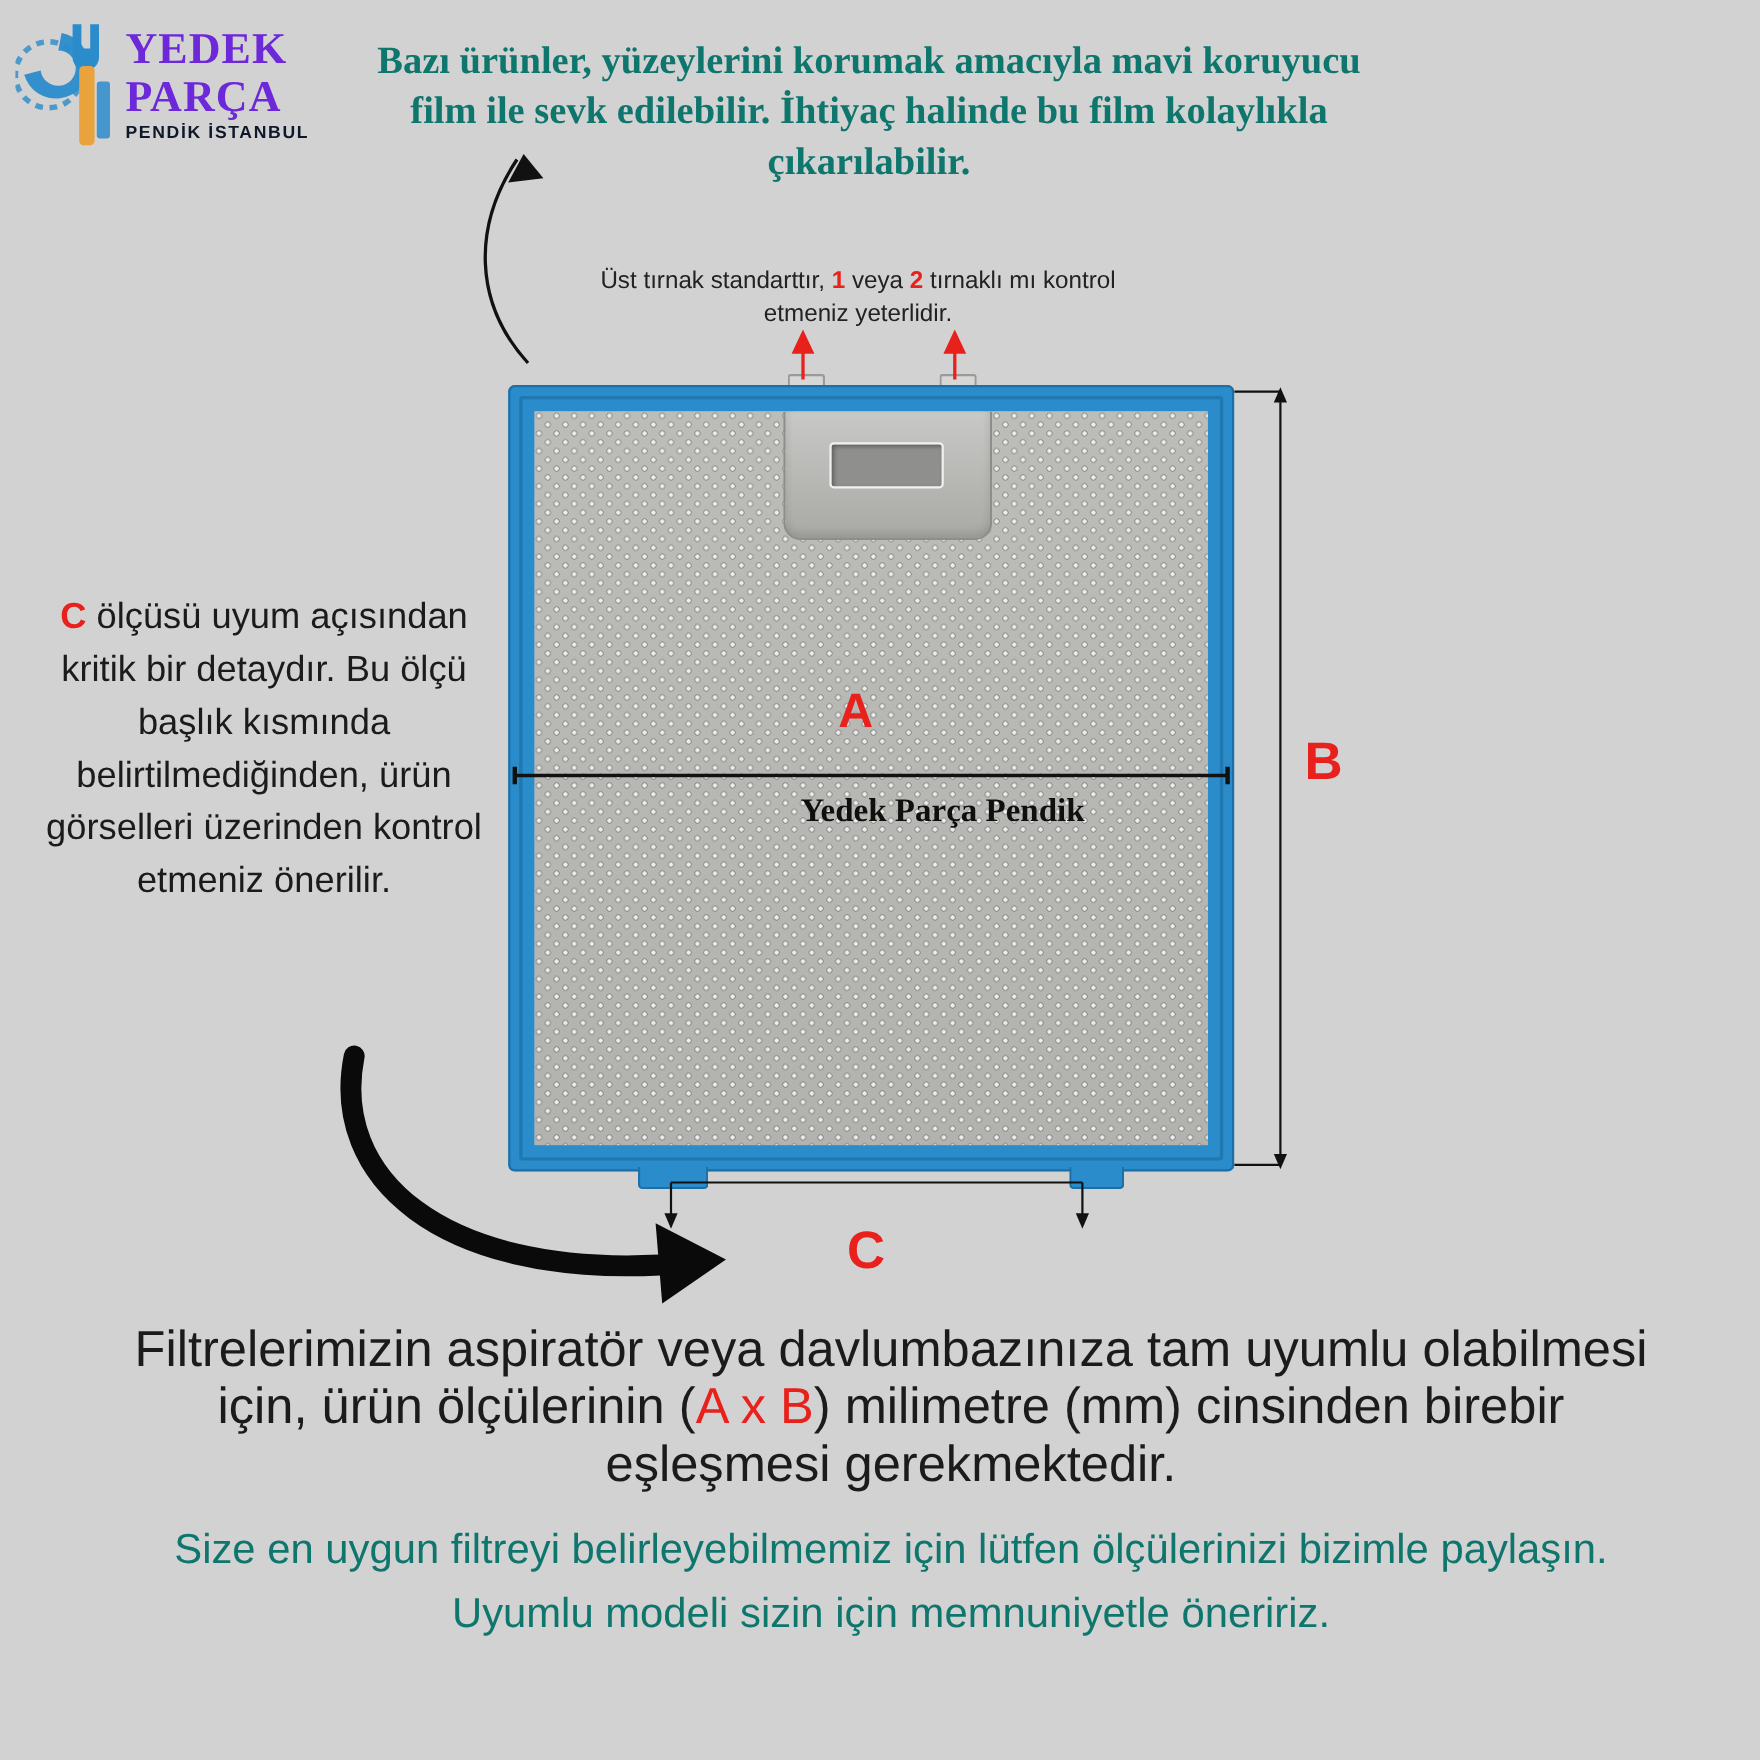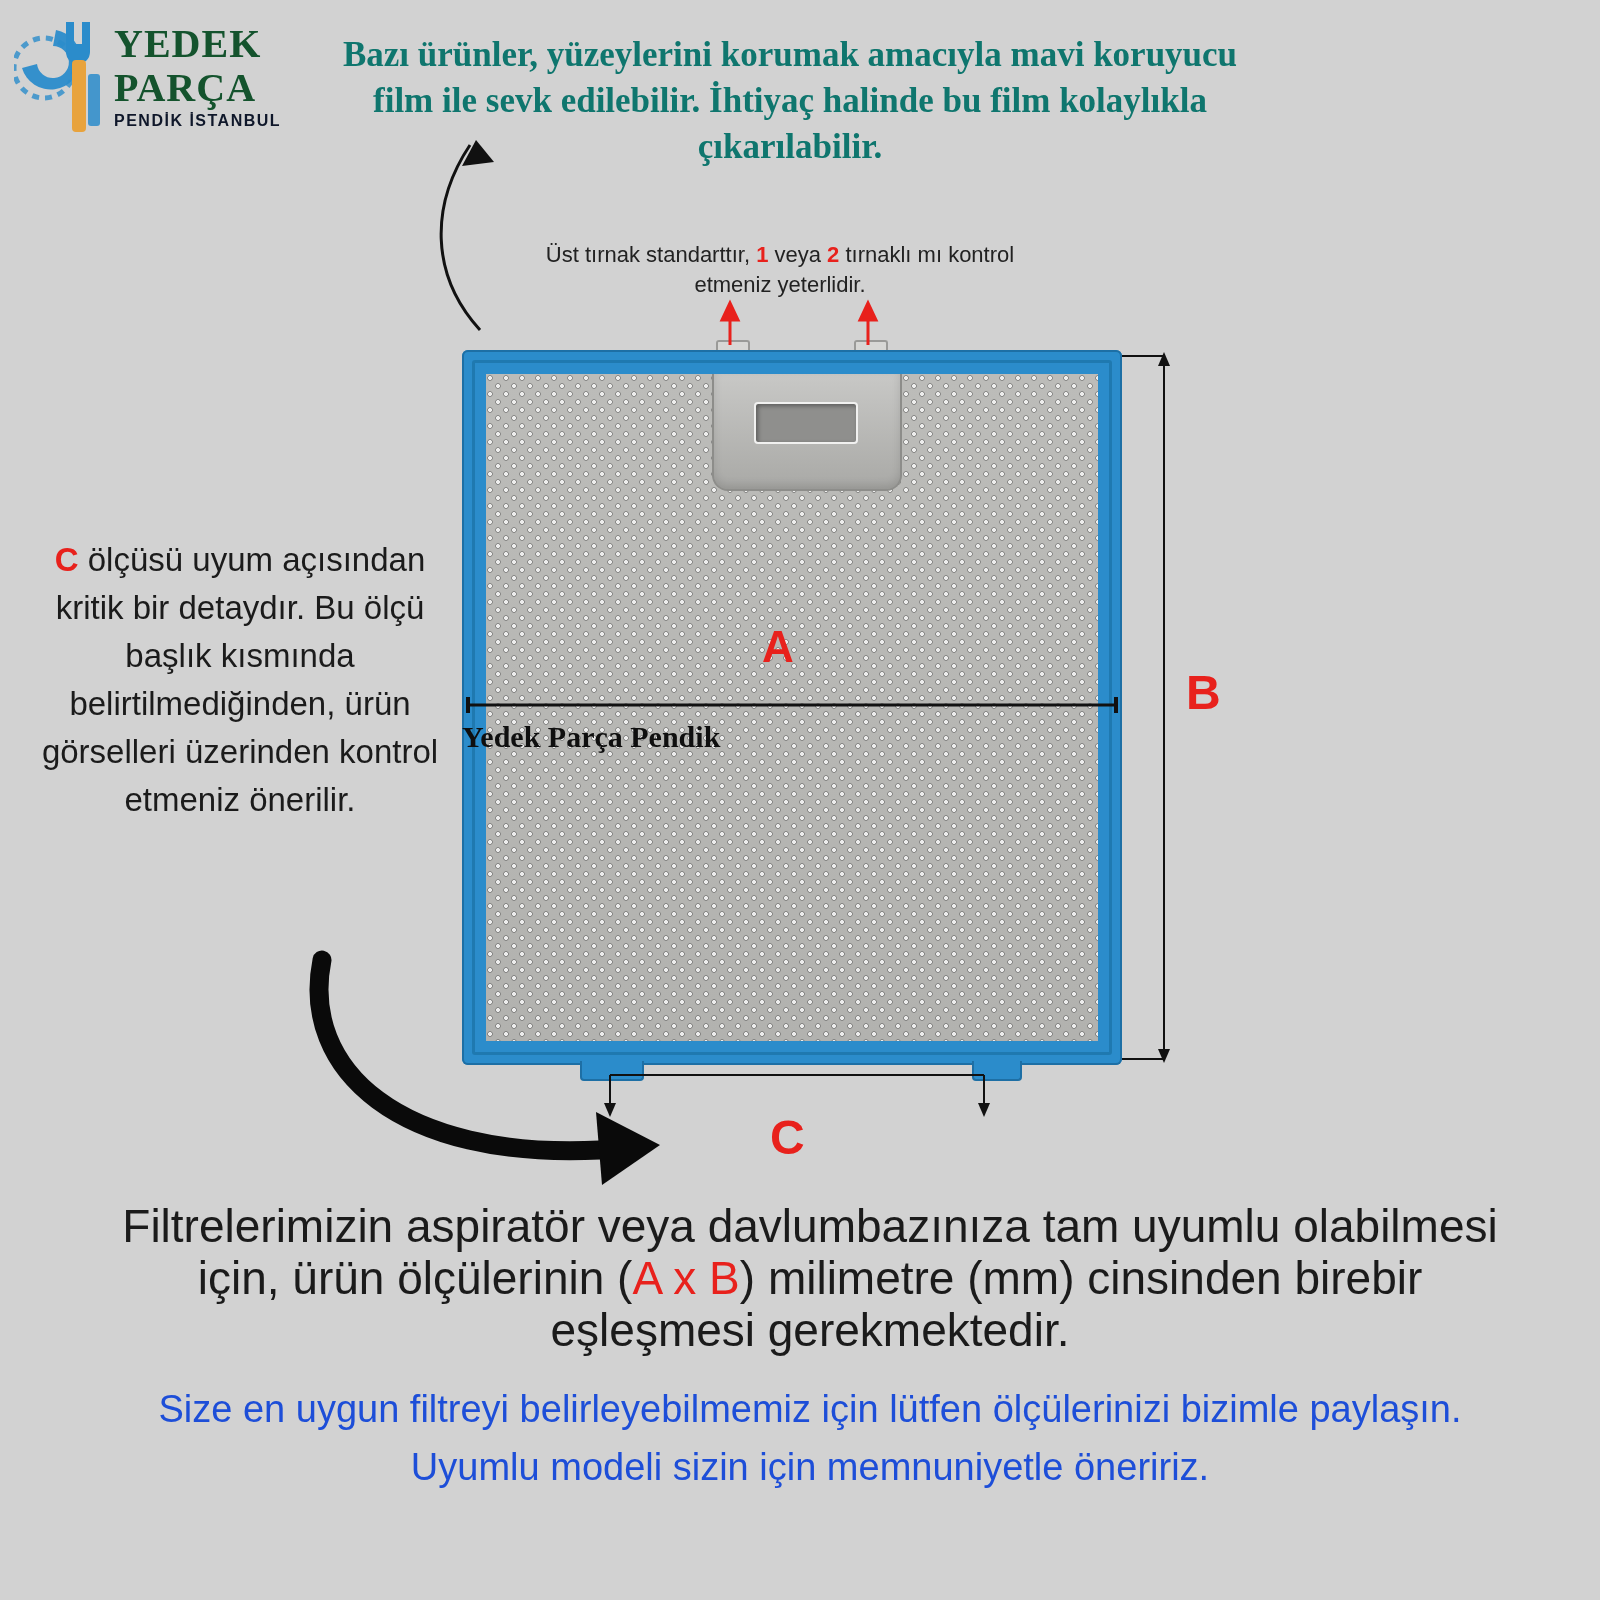--- a/index.html
+++ b/index.html
@@ -33,21 +33,21 @@
   .logo-text {
     position: absolute;
     left: 100px;
     top: 12px;
     width: 200px;
   }
   .logo-line1, .logo-line2 {
     font-family: "Liberation Serif", serif;
     font-weight: bold;
     font-size: 40px;
-    color: #14532d;
+    color: #6d28d9;
     letter-spacing: 1px;
     line-height: 44px;
   }
   .logo-sub {
     font-family: "Liberation Sans", sans-serif;
     font-weight: bold;
     font-size: 16px;
     color: #0f172a;
     letter-spacing: 1.5px;
     margin-top: 2px;
@@ -193,21 +193,21 @@
     font-size: 44px;
     font-weight: bold;
     color: #e8211c;
     font-family: "Liberation Sans", sans-serif;
   }
   .brand-stamp {
     position: absolute;
     left: 0;
     top: 370px;
     width: 524px;
-    text-align: left;
+    text-align: right;
     font-family: "Liberation Serif", serif;
     font-weight: bold;
     font-size: 30px;
     color: #0f0f0f;
   }
 
   
   .meas-A {
     position: absolute;
     left: 0;
@@ -270,21 +270,21 @@
     color: #e8211c;
   }
   .bottom-red {
     position: absolute;
     left: 150px;
     top: 1380px;
     width: 1320px;
     text-align: center;
     font-size: 38px;
     line-height: 58px;
-    color: #1d4ed8;
+    color: #0f766e;
   }
 </style>
 </head>
 <body>
 
 <div class="logo">
   <div class="logo-mark">
     <svg viewBox="0 0 104 124" width="104" height="124">
       <g>
         <path d="M8 52 a30 30 0 1 0 34 -38 l-3 16 a16 16 0 1 1 -16 18 z" fill="#2b8ccb" opacity="0.95"></path>

